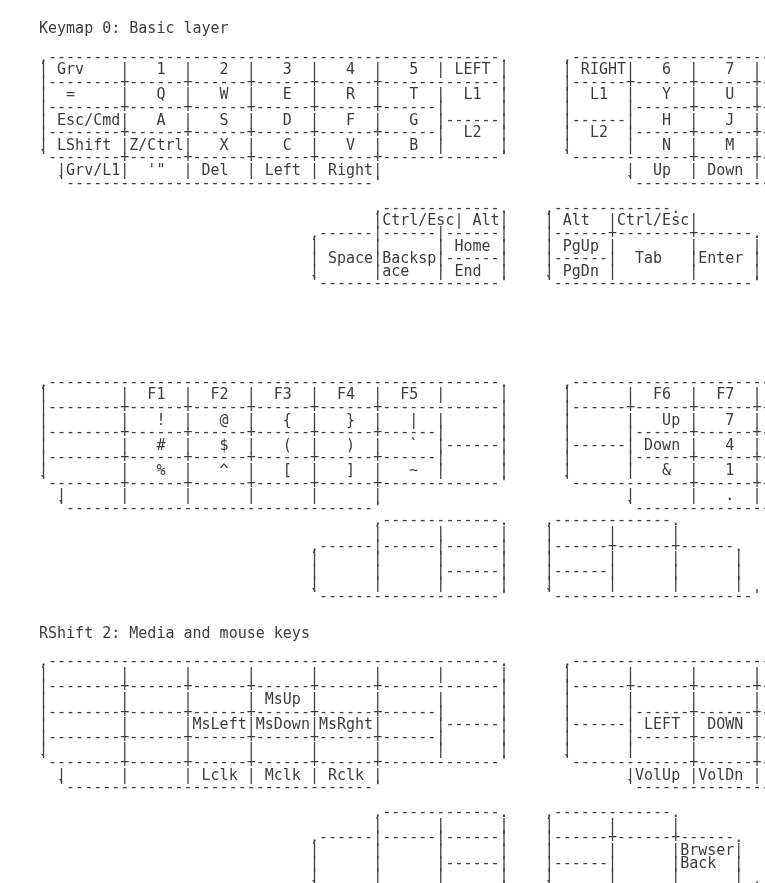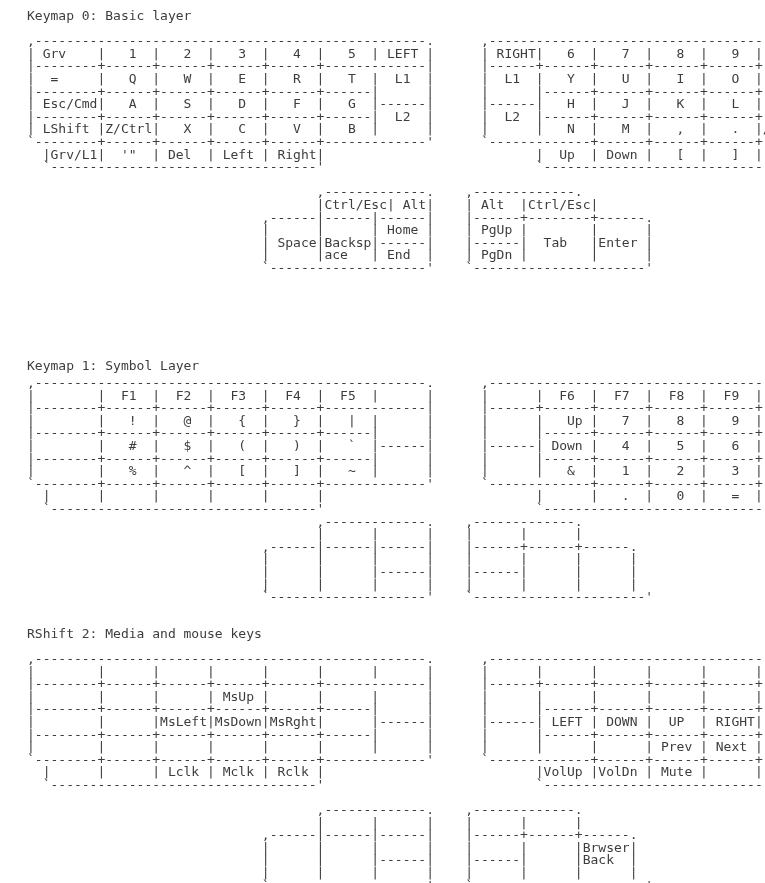--- a/index.html
+++ b/index.html
@@ -8,23 +8,23 @@
     background: #ffffff;
   }
   .doc {
     padding: 6px 0 0 23px;
     background: #ffffff;
     width: 765px;
     box-sizing: border-box;
     overflow: hidden;
   }
   pre {
-    margin: 4px;
+    margin: 16px;
     font-family: "DejaVu Sans Mono", "Liberation Mono", monospace;
-    font-size: 13px;
+    font-size: 15px;
     line-height: 12.6px;
     color: #3d3d3d;
     white-space: pre;
   }
   .keymap { display: block; }
   .keymap-0 { margin-bottom: 86px; }
   .keymap-1 { margin-bottom: 24px; }
   .keymap-0 .keymap-title,
   .keymap-2 .keymap-title { margin-bottom: 12.6px; }
   .keymap-1 .keymap-title { margin-bottom: 0; }
@@ -51,21 +51,20 @@
                                      ,-------------.    ,-------------.
                                      |Ctrl/Esc| Alt|    | Alt  |Ctrl/Esc|
                               ,------|------|------|    |------+--------+------.
                               |      |      | Home |    | PgUp |        |      |
                               | Space|Backsp|------|    |------|  Tab   |Enter |
                               |      |ace   | End  |    | PgDn |        |      |
                               `--------------------'    `----------------------'</pre>
   </section>
 
   <section class="keymap keymap-1">
-    <pre class="keymap-title">Keymap 1: Symbol Layer</pre>
     <pre class="keymap-art">,--------------------------------------------------.      ,--------------------------------------------------.
 |        |  F1  |  F2  |  F3  |  F4  |  F5  |      |      |      |  F6  |  F7  |  F8  |  F9  |  F10 |   F11  |
 |--------+------+------+------+------+-------------|      |------+------+------+------+------+------+--------|
 |        |   !  |   @  |   {  |   }  |   |  |      |      |      |   Up |   7  |   8  |   9  |   *  |   F12  |
 |--------+------+------+------+------+------|      |      |      |------+------+------+------+------+--------|
 |        |   #  |   $  |   (  |   )  |   `  |------|      |------| Down |   4  |   5  |   6  |   +  |        |
 |--------+------+------+------+------+------|      |      |      |------+------+------+------+------+--------|
 |        |   %  |   ^  |   [  |   ]  |   ~  |      |      |      |   &amp;  |   1  |   2  |   3  |   \  |        |
 `--------+------+------+------+------+-------------'      `-------------+------+------+------+------+--------'
   |      |      |      |      |      |                           |      |   .  |   0  |   =  |      |

